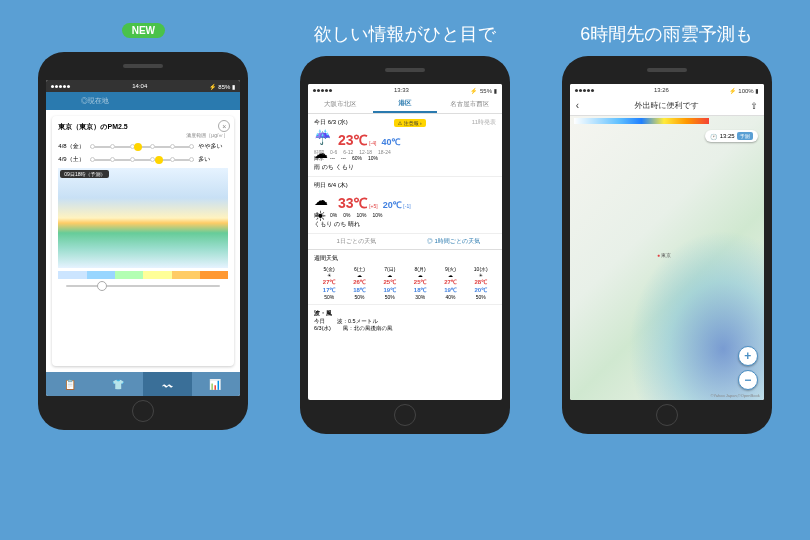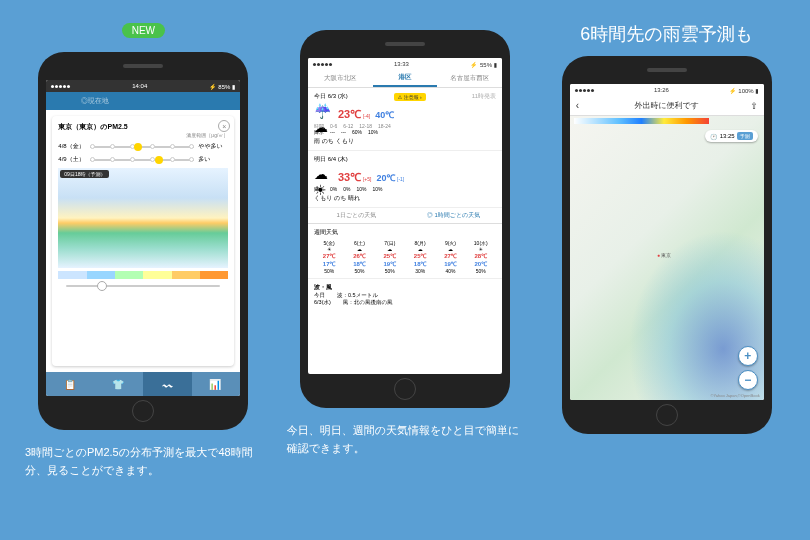--- a/index.html
+++ b/index.html
@@ -17,21 +17,21 @@
   display: flex;
   flex-direction: column;
   align-items: center;
 }
 .header { text-align: center; margin-bottom: 10px; }
 .new-badge {
   display: inline-block;
   background: #4ac24a;
   color: #fff;
   font-size: 10px;
-  font-weight: normal;
+  font-weight: bold;
   padding: 2px 10px;
   border-radius: 10px;
   margin-bottom: 4px;
 }
 .subtitle { color: #fff; font-size: 12px; font-weight: 300; }
 .title { color: #fff; font-size: 18px; font-weight: 300; margin-top: 2px; }
 .phone {
   width: 210px;
   height: 378px;
   background: #222;
@@ -122,21 +122,21 @@
 
 .loc-tabs { height: 18px; display: flex; border-bottom: 0.5px solid #ddd; font-size: 6.5px; }
 .loc-tab { flex: 1; display: flex; align-items: center; justify-content: center; color: #888; }
 .loc-tab.active { color: #2a7aaf; border-bottom: 2px solid #2a7aaf; font-weight: bold; }
 .today-section { padding: 4px 6px; font-size: 6px; border-bottom: 0.5px solid #eee; }
 .day-head { display: flex; justify-content: space-between; align-items: center; }
 .alert-badge { background: #ffd500; color: #333; font-size: 5px; padding: 1px 4px; border-radius: 2px; }
 .weather-row { display: flex; align-items: center; gap: 4px; margin-top: 2px; }
 .weather-icon { width: 20px; height: 20px; font-size: 14px; }
 .temp-block { flex: 1; }
-.temp-hi { color: #e04040; font-weight: bold; font-size: 11px; }
+.temp-hi { color: #e04040; font-weight: bold; font-size: 14px; }
 .temp-lo { color: #4080e0; font-weight: bold; font-size: 9px; }
 .temp-diff { font-size: 5px; }
 .precip-row { display: flex; gap: 6px; font-size: 5px; }
 .weather-desc { font-size: 6px; margin-top: 2px; }
 .view-tabs { height: 16px; display: flex; border-bottom: 0.5px solid #ddd; font-size: 6px; }
 .view-tab { flex: 1; display: flex; align-items: center; justify-content: center; color: #888; }
 .view-tab.active { color: #2a7aaf; }
 .week-section { padding: 4px 6px; }
 .week-title { font-size: 6px; margin-bottom: 3px; }
 .week-grid { display: flex; }
@@ -240,25 +240,25 @@
         </div>
       </div>
       <div class="bottom-tabs">
         <div class="bottom-tab">📋</div>
         <div class="bottom-tab">👕</div>
         <div class="bottom-tab active">〰</div>
         <div class="bottom-tab">📊</div>
       </div>
     </div>
   </div>
-  <div class="desc">3時間ごとのPM2.5の分布予測を最大で48時間分、見ることができます。</div>
 </div>
 
 <div class="col">
   <div class="header">
+    <div class="title">欲しい情報がひと目で</div>
   </div>
   <div class="phone">
     <div class="screen">
       <div class="statusbar light">
         <span class="dots">
             <span class="dot"></span>
             <span class="dot"></span>
             <span class="dot"></span>
             <span class="dot"></span>
             <span class="dot"></span>
@@ -346,21 +346,20 @@
             <span>今日</span>
             <span style="margin-left:8px">波：0.5メートル</span>
           </div>
         <div class="wave-row">
             <span>6/3(水)</span>
             <span style="margin-left:8px">風：北の風後南の風</span>
           </div>
       </div>
     </div>
   </div>
-  <div class="desc">今日、明日、週間の天気情報をひと目で簡単に確認できます。</div>
 </div>
 
 <div class="col">
   <div class="header">
     <div class="title">6時間先の雨雲予測も</div>
   </div>
   <div class="phone">
     <div class="screen">
       <div class="statusbar light">
         <span class="dots">

